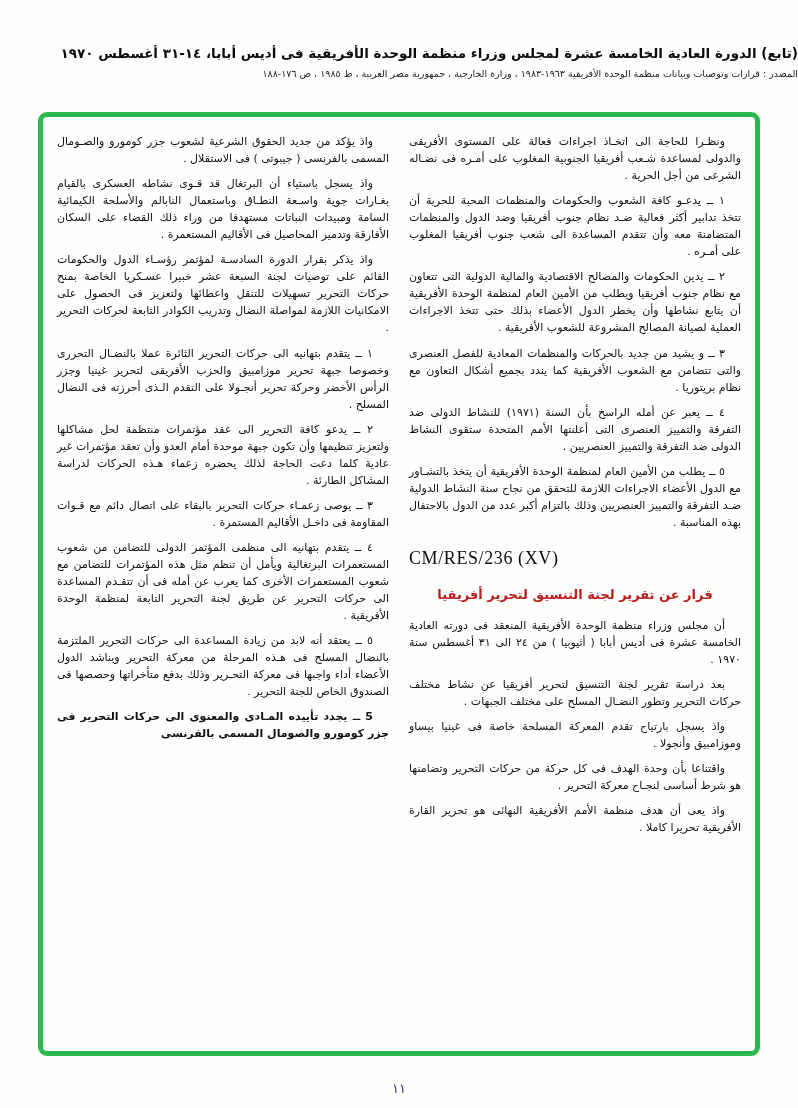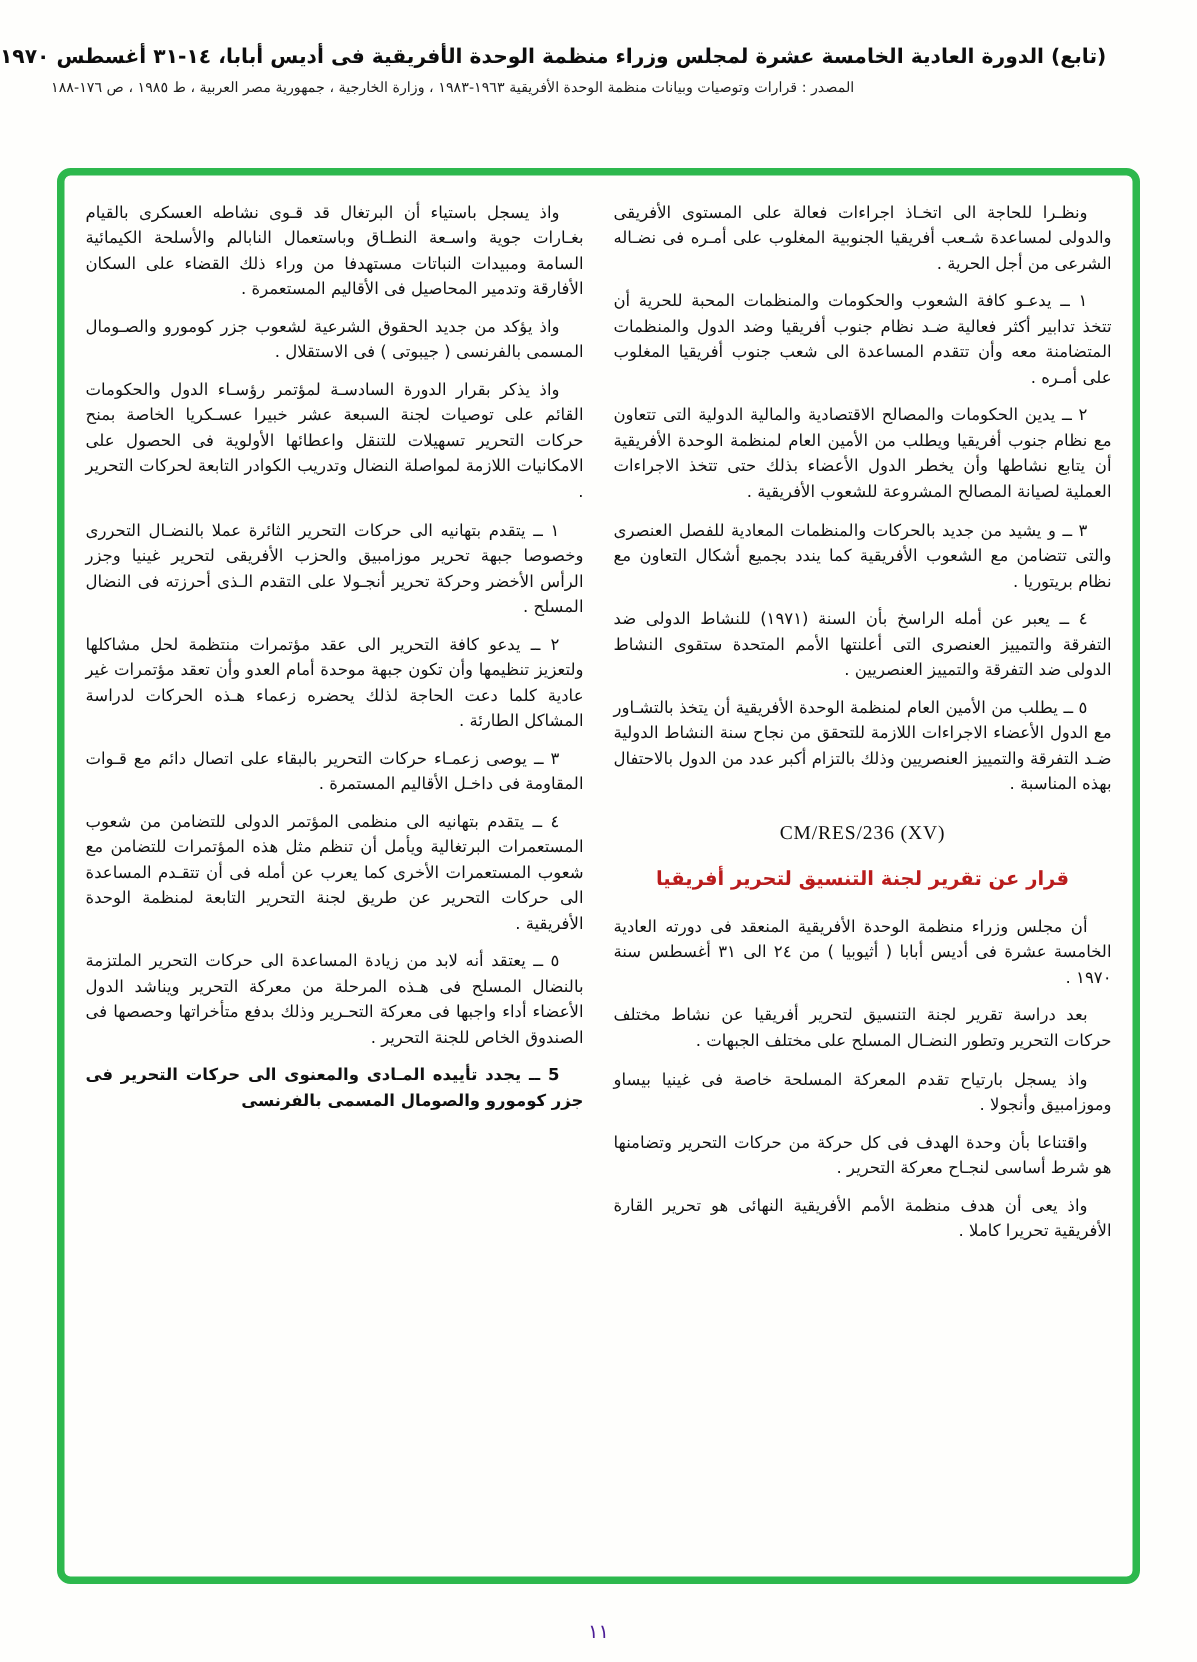--- a/index.html
+++ b/index.html
@@ -13,22 +13,22 @@
     overflow: hidden;
   }
   .page {
     position: relative;
     width: 798px;
     height: 1108px;
     background: #fefefc;
     color: #111;
   }
   .header {
-    padding-top: 30px;
-    text-align: left;
+    padding-top: 45px;
+    text-align: right;
   }
   .header-title {
     font-weight: bold;
     font-size: 13.5px;
     letter-spacing: 0.2px;
     color: #0d0d0d;
   }
   .header-source {
     font-size: 9.5px;
     margin-top: 7px;
@@ -63,23 +63,23 @@
   }
   p.para {
     margin: 0 0 8px 0;
     text-indent: 16px;
   }
   p.para.bold {
     font-weight: bold;
   }
   .res-code {
     direction: ltr;
-    text-align: center;
+    text-align: left;
     font-family: "Liberation Serif", serif;
-    font-size: 13px;
+    font-size: 18px;
     letter-spacing: 0.6px;
     margin: 14px 0 12px 0;
     color: #0d0d0d;
   }
   .res-title {
     text-align: center;
     font-weight: bold;
     font-size: 13px;
     margin: 0 0 12px 0;
     text-indent: 0;
@@ -118,23 +118,23 @@
         <div class="res-code">CM/RES/236 (XV)</div>
         <div class="res-title">قرار عن تقرير لجنة التنسيق لتحرير أفريقيا</div>
         <p class="para">أن مجلس وزراء منظمة الوحدة الأفريقية المنعقد فى دورته العادية الخامسة عشرة فى أديس أبابا ( أثيوبيا ) من ٢٤ الى ٣١ أغسطس سنة ١٩٧٠ .</p>
         <p class="para">بعد دراسة تقرير لجنة التنسيق لتحرير أفريقيا عن نشاط مختلف حركات التحرير وتطور النضـال المسلح على مختلف الجبهات .</p>
         <p class="para">واذ يسجل بارتياح تقدم المعركة المسلحة خاصة فى غينيا بيساو وموزامبيق وأنجولا .</p>
         <p class="para">واقتناعا بأن وحدة الهدف فى كل حركة من حركات التحرير وتضامنها هو شرط أساسى لنجـاح معركة التحرير .</p>
         <p class="para">واذ يعى أن هدف منظمة الأمم الأفريقية النهائى هو تحرير القارة الأفريقية تحريرا كاملا .</p>
       </div>
 
       <div class="column">
+        <p class="para">واذ يؤكد من جديد الحقوق الشرعية لشعوب جزر كومورو والصـومال المسمى بالفرنسى ( جيبوتى ) فى الاستقلال .</p>
         <p class="para">واذ يسجل باستياء أن البرتغال قد قـوى نشاطه العسكرى بالقيام بغـارات جوية واسـعة النطـاق وباستعمال النابالم والأسلحة الكيمائية السامة ومبيدات النباتات مستهدفا من وراء ذلك القضاء على السكان الأفارقة وتدمير المحاصيل فى الأقاليم المستعمرة .</p>
-        <p class="para">واذ يؤكد من جديد الحقوق الشرعية لشعوب جزر كومورو والصـومال المسمى بالفرنسى ( جيبوتى ) فى الاستقلال .</p>
-        <p class="para">واذ يذكر بقرار الدورة السادسـة لمؤتمر رؤسـاء الدول والحكومات القائم على توصيات لجنة السبعة عشر خبيرا عسـكريا الخاصة بمنح حركات التحرير تسهيلات للتنقل واعطائها الأولوية فى الحصول على الامكانيات اللازمة لمواصلة النضال وتدريب الكوادر التابعة لحركات التحرير .</p>
+        <p class="para">واذ يذكر بقرار الدورة السادسـة لمؤتمر رؤسـاء الدول والحكومات القائم على توصيات لجنة السبعة عشر خبيرا عسـكريا الخاصة بمنح حركات التحرير تسهيلات للتنقل واعطائها ولتعزيز فى الحصول على الامكانيات اللازمة لمواصلة النضال وتدريب الكوادر التابعة لحركات التحرير .</p>
         <p class="para">١ ــ يتقدم بتهانيه الى حركات التحرير الثائرة عملا بالنضـال التحررى وخصوصا جبهة تحرير موزامبيق والحزب الأفريقى لتحرير غينيا وجزر الرأس الأخضر وحركة تحرير أنجـولا على التقدم الـذى أحرزته فى النضال المسلح .</p>
         <p class="para">٢ ــ يدعو كافة التحرير الى عقد مؤتمرات منتظمة لحل مشاكلها ولتعزيز تنظيمها وأن تكون جبهة موحدة أمام العدو وأن تعقد مؤتمرات غير عادية كلما دعت الحاجة لذلك يحضره زعماء هـذه الحركات لدراسة المشاكل الطارئة .</p>
         <p class="para">٣ ــ يوصى زعمـاء حركات التحرير بالبقاء على اتصال دائم مع قـوات المقاومة فى داخـل الأقاليم المستمرة .</p>
         <p class="para">٤ ــ يتقدم بتهانيه الى منظمى المؤتمر الدولى للتضامن من شعوب المستعمرات البرتغالية ويأمل أن تنظم مثل هذه المؤتمرات للتضامن مع شعوب المستعمرات الأخرى كما يعرب عن أمله فى أن تتقـدم المساعدة الى حركات التحرير عن طريق لجنة التحرير التابعة لمنظمة الوحدة الأفريقية .</p>
         <p class="para">٥ ــ يعتقد أنه لابد من زيادة المساعدة الى حركات التحرير الملتزمة بالنضال المسلح فى هـذه المرحلة من معركة التحرير ويناشد الدول الأعضاء أداء واجبها فى معركة التحـرير وذلك بدفع متأخراتها وحصصها فى الصندوق الخاص للجنة التحرير .</p>
         <p class="para bold">5 ــ يجدد تأييده المـادى والمعنوى الى حركات التحرير فى جزر كومورو والصومال المسمى بالفرنسى</p>
       </div>
 
     </div>
   </div>

